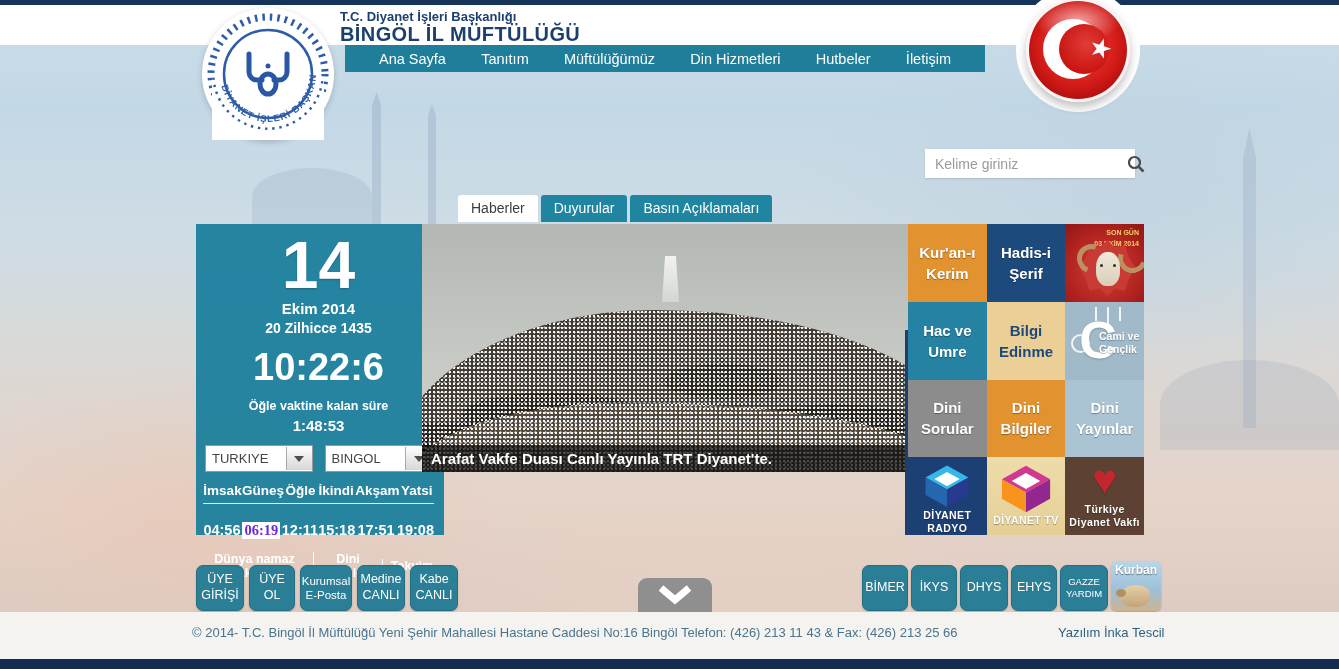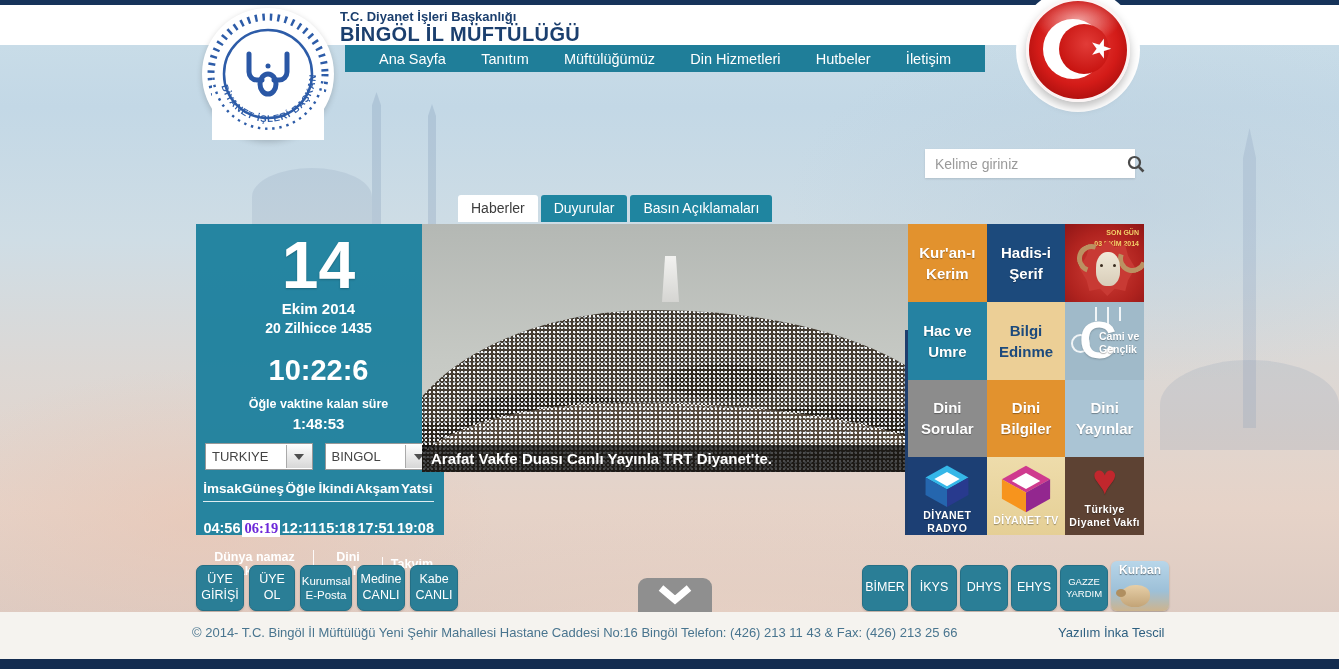--- a/index.html
+++ b/index.html
@@ -45,21 +45,21 @@
   
   .tabs{left:458px;top:195px;display:flex;gap:3px;}
   .tab{height:27px;line-height:27px;padding:0 13px;font-size:14px;border-radius:3px 3px 0 0;cursor:pointer;
     background:#1f85a0;color:#fff;}
   .tab.active{background:#fff;color:#3c3c3c;}
   
   .panel{left:196px;top:224px;width:245px;height:311px;background:rgba(27,128,157,.95);color:#fff;text-align:center;box-sizing:border-box;}
   .panel .day{font-size:66px;font-weight:bold;line-height:1;margin-top:8px;text-shadow:0 1px 2px rgba(0,0,0,.25);}
   .panel .month{font-size:15px;font-weight:bold;margin-top:2px;}
   .panel .hijri{font-size:14px;font-weight:bold;margin-top:3px;}
-  .panel .clock{font-size:29px;font-weight:bold;margin-top:18px;}
+  .panel .clock{font-size:38px;font-weight:bold;margin-top:10px;}
   .panel .clabel{font-size:12.5px;font-weight:bold;margin-top:10px;}
   .panel .cdown{font-size:15px;font-weight:bold;margin-top:4px;}
   .selects{display:flex;gap:12px;padding:0 9px;margin-top:11px;}
   .sel{flex:1;height:25px;background:#fff;border:1px solid #999;display:flex;align-items:center;cursor:pointer;}
   .sel .sel-label{flex:1;text-align:left;font-size:13px;color:#444;padding-left:6px;}
   .sel .sel-btn{width:25px;height:23px;background:linear-gradient(#fdfdfd,#d7d7d7);border-left:1px solid #aaa;display:flex;align-items:center;justify-content:center;}
   .sel .tri{width:0;height:0;border-left:5px solid transparent;border-right:5px solid transparent;border-top:6px solid #4e4e4e;}
   .pt-grid{display:grid;grid-template-columns:1.02fr 1.1fr .86fr 1fr 1.12fr .9fr;padding:0 7px;margin-top:11px;}
   .pt-grid .nm{font-size:13.5px;font-weight:bold;padding-bottom:5px;}
   .pt-line{border-top:1px solid rgba(255,255,255,.85);margin:0 7px;}
@@ -136,21 +136,21 @@
   .tdv-heart{font-size:42px;color:#c1272d;line-height:1;margin-top:2px;text-shadow:0 1px 1px rgba(0,0,0,.25);}
   
   .btn-row{display:flex;gap:5px;}
   .row-left{left:196px;top:565px;}
   .row-right{left:862px;top:565px;gap:3px;}
   .tbtn{min-width:42px;height:46px;background:#2a7e96;border:1px solid #256f85;border-radius:7px;color:#fff;
     display:flex;align-items:center;justify-content:center;text-align:center;font-size:12.5px;line-height:1.25;
     padding:2px 4px;box-sizing:border-box;cursor:pointer;box-shadow:0 1px 2px rgba(0,0,0,.18);}
   .tbtn.small{font-size:9.5px;}
   .tbtn.w46{width:46px;} .tbtn.w48{width:48px;} .tbtn.w52{width:52px;font-size:11.5px;}
-  .kurban-btn{position:relative;width:58px;height:50px;margin-top:-4px;border-radius:6px;cursor:pointer;overflow:hidden;
+  .kurban-btn{position:relative;width:50px;height:50px;margin-top:-4px;border-radius:6px;cursor:pointer;overflow:hidden;
     background:linear-gradient(#b8d6e9 0%,#9dc0d8 60%,#cdb48e 100%);box-shadow:0 1px 2px rgba(0,0,0,.25);}
   .kurban-lbl{position:absolute;top:2px;left:0;right:0;text-align:center;color:#fff;font-size:12px;font-weight:bold;text-shadow:0 1px 1px rgba(0,0,0,.45);}
   .sheep{position:absolute;left:9px;bottom:4px;width:30px;height:22px;background:linear-gradient(#e6cfa8,#c3a477);border-radius:55% 45% 50% 50%;}
   .sheep::before{content:"";position:absolute;left:-4px;top:4px;width:10px;height:8px;background:#b08f60;border-radius:50%;}
   .chevron-btn{left:638px;top:578px;width:74px;height:34px;background:#8f8f8f;border-radius:9px 9px 0 0;display:flex;align-items:center;justify-content:center;cursor:pointer;}
   
   .footer{left:0;top:612px;width:1339px;height:47px;background:#f5f3ef;}
   .copyright{position:absolute;left:192px;top:13px;font-size:13px;color:#49758f;}
   .footer-right{position:absolute;left:1058px;top:13px;font-size:13px;color:#2d5f80;cursor:pointer;}
   .bottom-navy{left:0;top:659px;width:1339px;height:10px;background:#132c50;}

